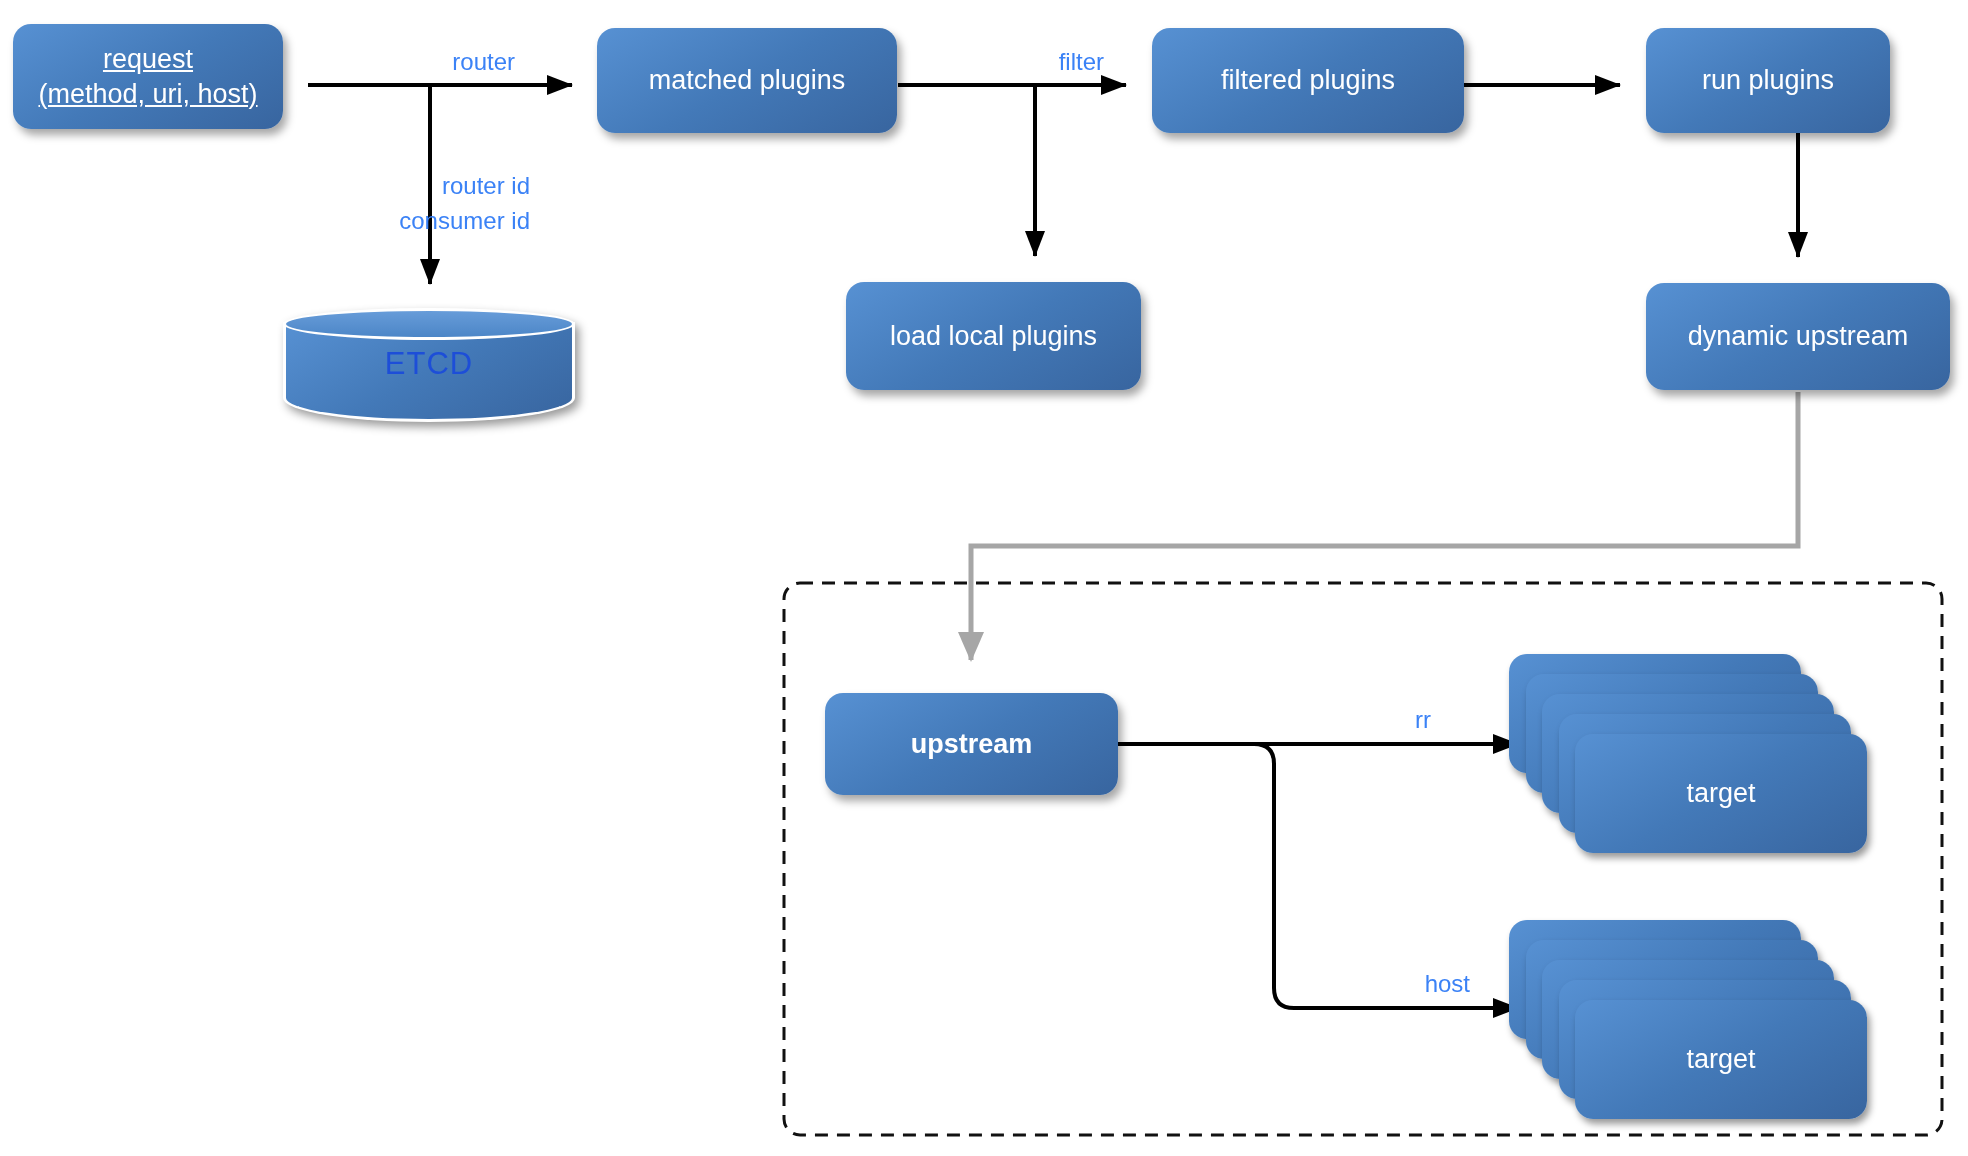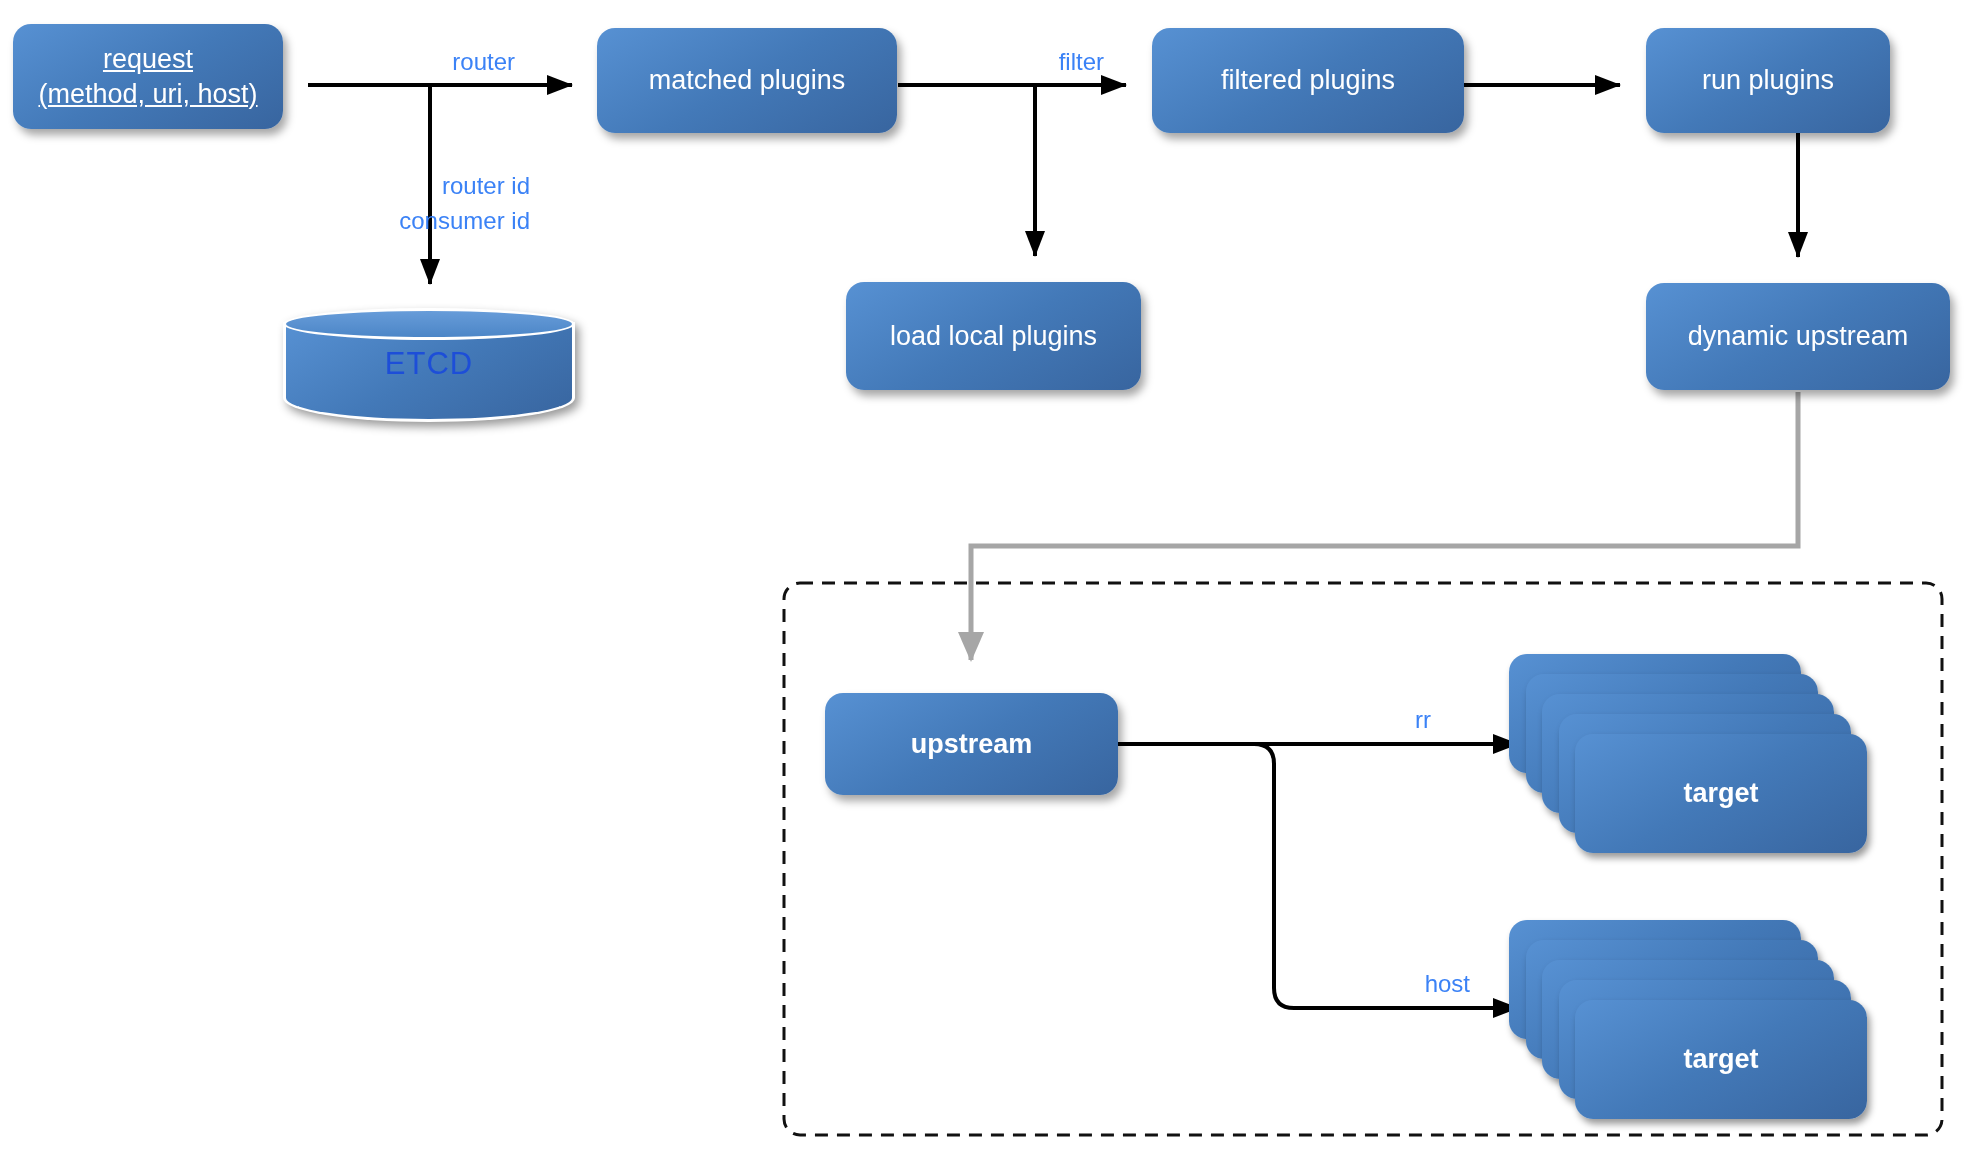--- a/index.html
+++ b/index.html
@@ -91,21 +91,21 @@
     display: flex;
     align-items: center;
     justify-content: center;
     color: #ffffff;
     font-size: 27px;
   }
   .stack .l0 { left: 0px;  top: 0px;  }
   .stack .l1 { left: 17px; top: 20px; }
   .stack .l2 { left: 33px; top: 40px; }
   .stack .l3 { left: 50px; top: 60px; }
-  .stack .l4 { left: 66px; top: 80px; font-weight: bold; }
+  .stack .l4 { left: 66px; top: 80px; }
 </style>
 </head>
 <body>
 
 <div id="canvas">
 
   <svg class="overlay" viewBox="0 0 1968 1156">
     <defs>
       <marker id="mb" markerUnits="userSpaceOnUse" markerWidth="26" markerHeight="20" refX="25" refY="10" orient="auto">
         <path d="M0,0 L26,10 L0,20 Z" fill="#000000"></path>

